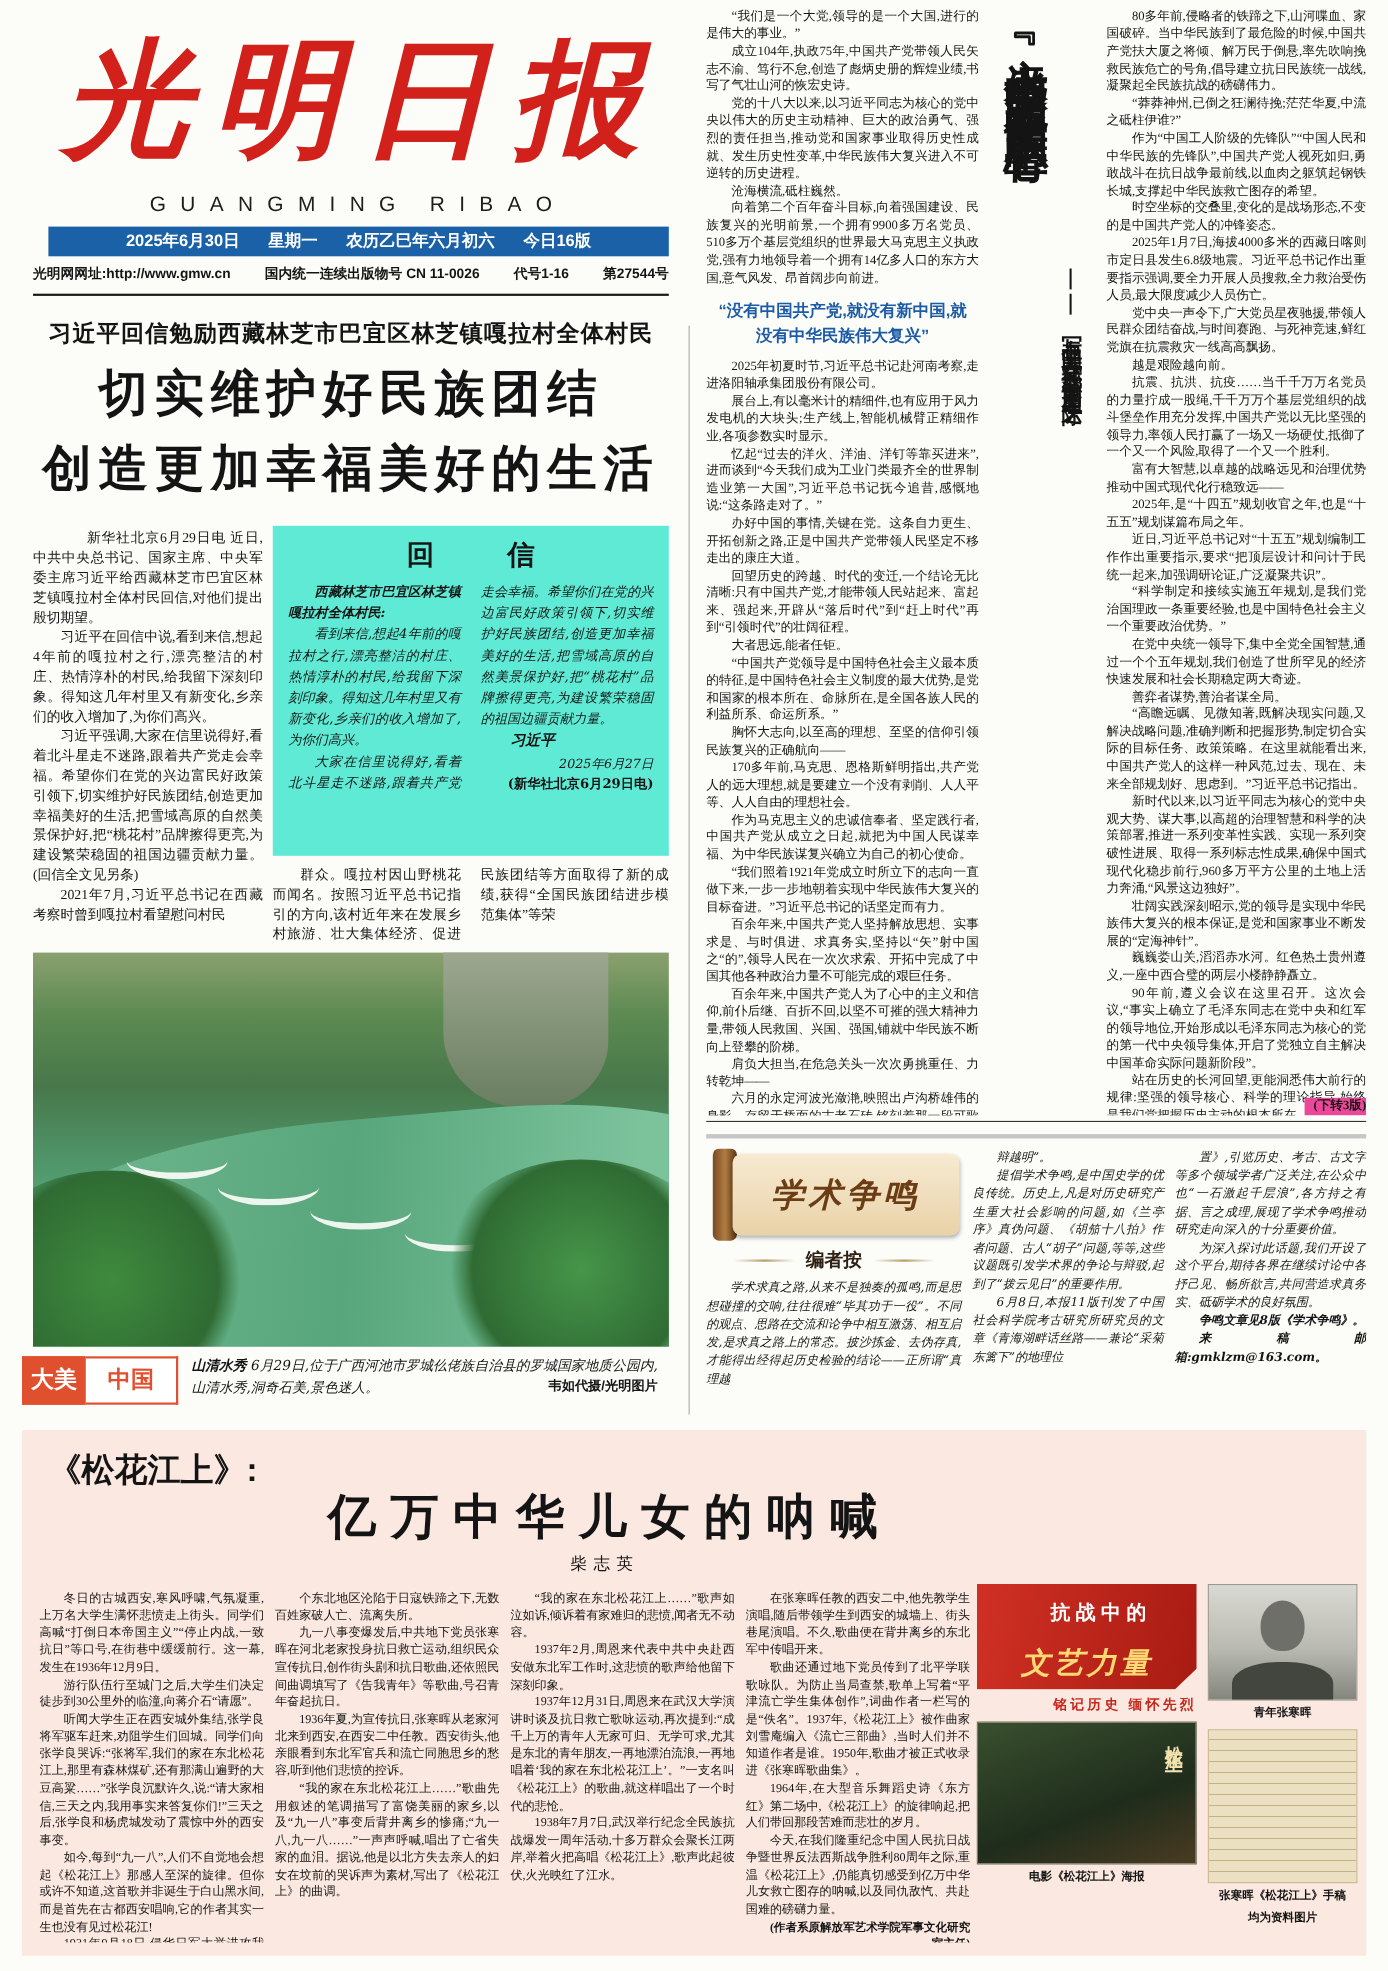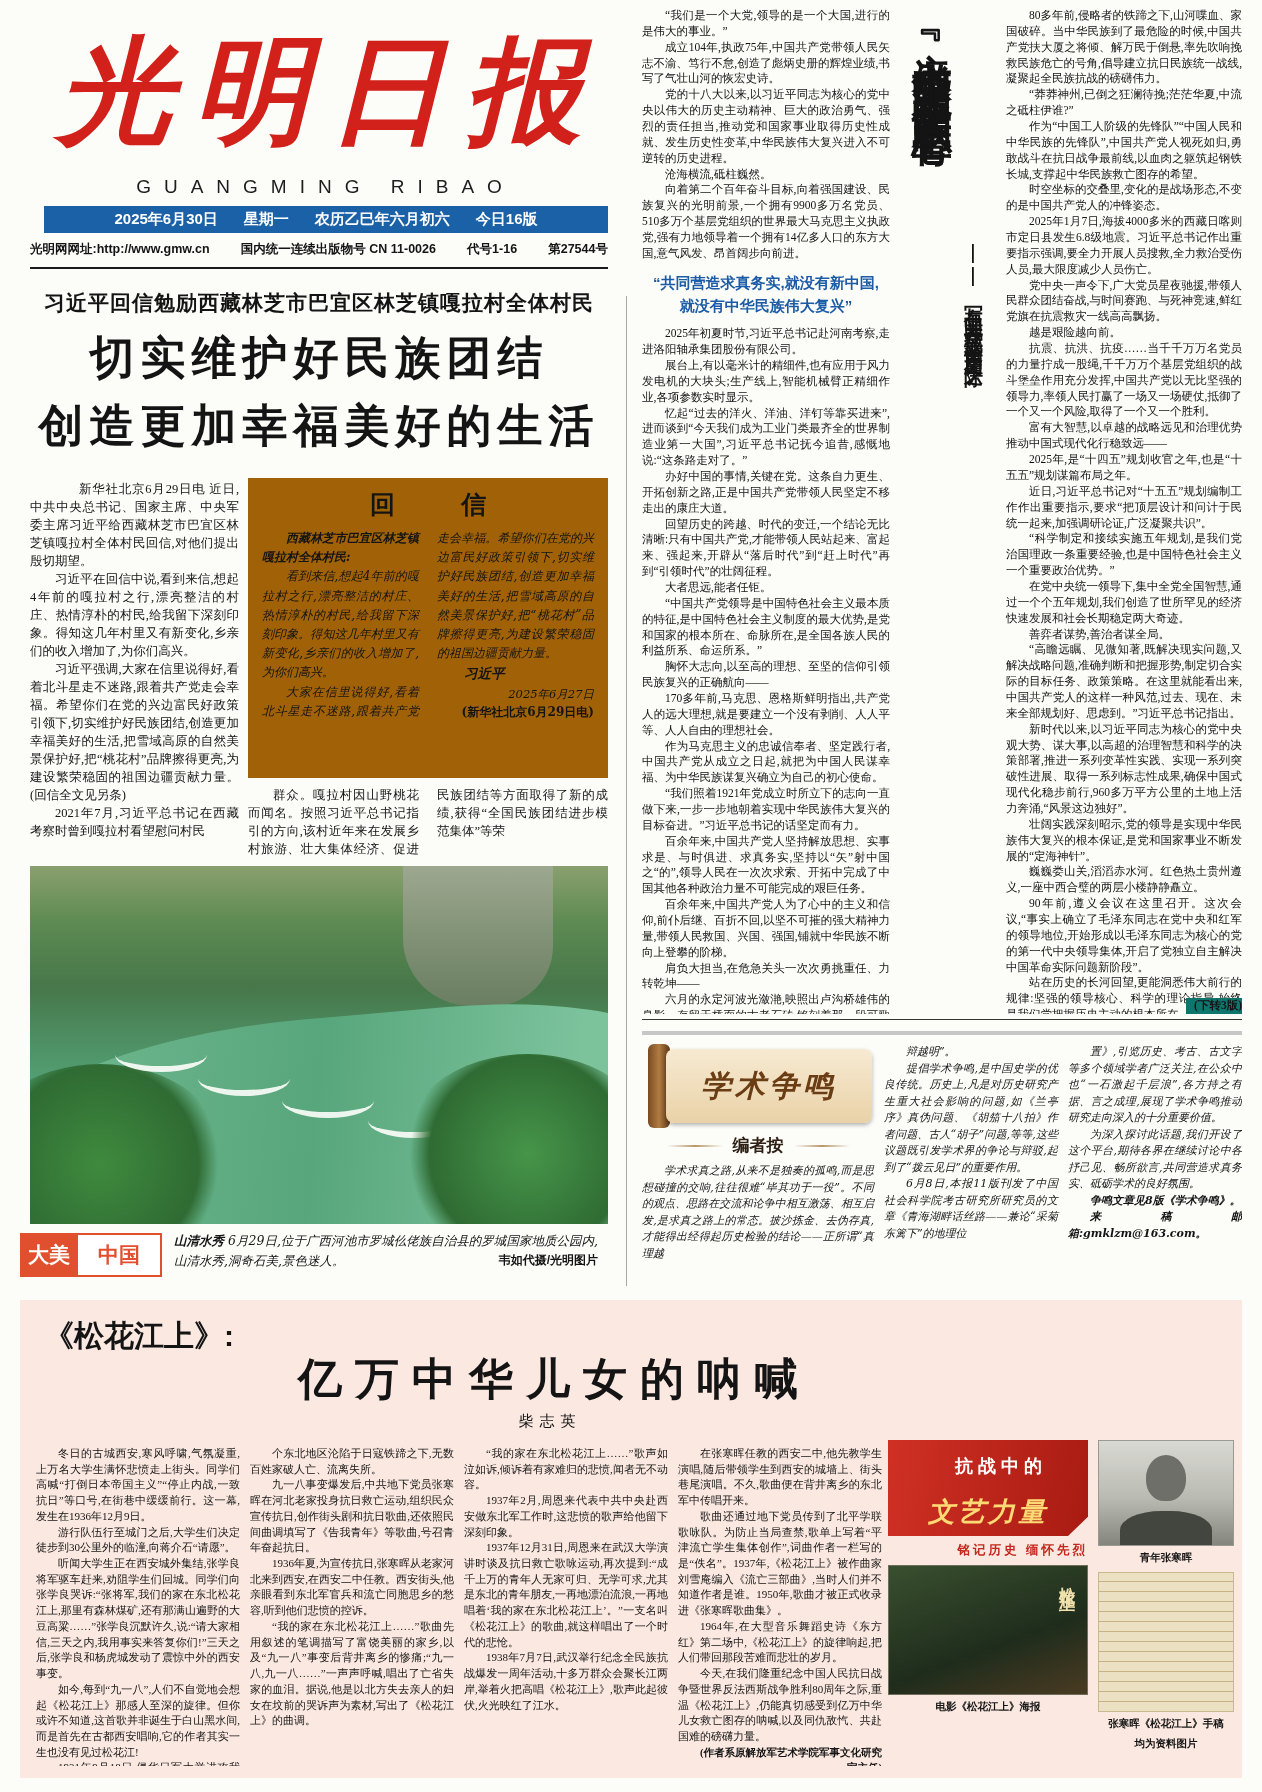--- a/index.html
+++ b/index.html
@@ -23,21 +23,21 @@
 
   
   .kicker { position:absolute; left:30px; top:289px; width:578px; text-align:center;
     font:bold 21px "Liberation Sans",sans-serif; letter-spacing:1px; }
   .headline { position:absolute; left:30px; top:324px; width:578px; text-align:center;
     font:bold 45px/1.5 "Liberation Sans",sans-serif; letter-spacing:6px; }
   .colA { position:absolute; left:30px; top:480px; width:209px; height:380px;
     font-size:12.5px; line-height:1.44; text-align:justify; overflow:hidden; }
 
   .letterbox { position:absolute; left:248px; top:478px; width:360px; height:300px;
-    background:#a16207; padding:10px 14px; box-sizing:border-box; }
+    background:#5eead4; padding:10px 14px; box-sizing:border-box; }
   .letter-title { margin:0 0 8px; text-align:center; font-size:25px; letter-spacing:30px; text-indent:30px; font-weight:bold; }
   .lettercols { columns:2; column-gap:18px; font:italic 12px/1.6 "DejaVu Serif",serif; text-align:justify; }
   .salutation { text-indent:0; font-weight:bold; }
   .sig   { text-align:left; font-weight:bold; font-size:13.5px; margin-top:10px; text-indent:0; }
   .sigdate { text-align:right; font-size:11.5px; margin-top:2px; text-indent:0; }
   .sigsource { text-align:right; font-weight:bold; font-style:normal; font-size:12px; margin-top:2px; text-indent:0; }
   .belowbox { position:absolute; left:248px; top:786px; width:360px; height:74px; columns:2; column-gap:18px;
     font-size:12.5px; line-height:1.44; text-align:justify; overflow:hidden; }
 
   
@@ -67,21 +67,21 @@
 
   
   .article { position:absolute; left:642px; top:8px; width:600px; height:1006px; display:flex; overflow:hidden; }
   .art-col { font-size:11.5px; line-height:1.38; text-align:justify; }
   .art-col1 { width:248px; }
   .vhead { width:116px; display:flex; justify-content:center; padding-top:8px; box-sizing:border-box; }
   .vtitle { writing-mode:vertical-rl; font:bold 40px/1 "Liberation Sans",sans-serif; letter-spacing:5px; }
   .vsub { writing-mode:vertical-rl; font:bold 19px/1 "Liberation Sans",sans-serif; letter-spacing:4px; margin-top:228px; margin-left:12px; }
   .art-col2 { width:236px; position:relative; }
   .subhead { color:#1c5ba6; font:bold 15px/1.55 "Liberation Sans",sans-serif; text-align:center; margin:9px 4px; text-indent:0; }
-  .continued { position:absolute; right:0; bottom:0; font-weight:bold; background:#0f766e; padding-left:8px; }
+  .continued { position:absolute; right:0; bottom:0; font-weight:bold; background:#ec4899; padding-left:8px; }
   .art-rule1 { position:absolute; left:642px; top:1019px; width:600px; border-top:1.5px solid #333; }
   .art-rule2 { position:absolute; left:642px; top:1031px; width:600px; border-top:4px solid #c6c6c6; }
 
   
   .xueshu { position:absolute; left:642px; top:1044px; width:600px; height:244px; display:flex; gap:10px; overflow:hidden; }
   .xs-col { font:italic 11px/1.5 "DejaVu Serif",serif; text-align:justify; }
   .xs-left { width:232px; } .xs-mid { width:174px; } .xs-right { width:174px; }
   .logo { position:relative; height:86px; margin-bottom:4px; }
   .scrollroll { position:absolute; left:6px; top:0; width:22px; height:84px; border-radius:6px;
     background:linear-gradient(90deg,#7a4a22,#b07c42,#5d3716); }
@@ -202,21 +202,21 @@
 
   <div class="article">
     <div class="art-col art-col1">
       <div>
           <p class="para">“我们是一个大党,领导的是一个大国,进行的是伟大的事业。”</p>
           <p class="para">成立104年,执政75年,中国共产党带领人民矢志不渝、笃行不怠,创造了彪炳史册的辉煌业绩,书写了气壮山河的恢宏史诗。</p>
           <p class="para">党的十八大以来,以习近平同志为核心的党中央以伟大的历史主动精神、巨大的政治勇气、强烈的责任担当,推动党和国家事业取得历史性成就、发生历史性变革,中华民族伟大复兴进入不可逆转的历史进程。</p>
           <p class="para">沧海横流,砥柱巍然。</p>
           <p class="para">向着第二个百年奋斗目标,向着强国建设、民族复兴的光明前景,一个拥有9900多万名党员、510多万个基层党组织的世界最大马克思主义执政党,强有力地领导着一个拥有14亿多人口的东方大国,意气风发、昂首阔步向前进。</p>
         </div>
-      <div class="subhead">“共同营造求真务实,就没有新中国,就没有中华民族伟大复兴”</div>
+      <div class="subhead">“没有中国共产党,就没有新中国,就没有中华民族伟大复兴”</div>
       <div>
           <p class="para">2025年初夏时节,习近平总书记赴河南考察,走进洛阳轴承集团股份有限公司。</p>
           <p class="para">展台上,有以毫米计的精细件,也有应用于风力发电机的大块头;生产线上,智能机械臂正精细作业,各项参数实时显示。</p>
           <p class="para">忆起“过去的洋火、洋油、洋钉等靠买进来”,进而谈到“今天我们成为工业门类最齐全的世界制造业第一大国”,习近平总书记抚今追昔,感慨地说:“这条路走对了。”</p>
           <p class="para">办好中国的事情,关键在党。这条自力更生、开拓创新之路,正是中国共产党带领人民坚定不移走出的康庄大道。</p>
           <p class="para">回望历史的跨越、时代的变迁,一个结论无比清晰:只有中国共产党,才能带领人民站起来、富起来、强起来,开辟从“落后时代”到“赶上时代”再到“引领时代”的壮阔征程。</p>
           <p class="para">大者思远,能者任钜。</p>
           <p class="para">“中国共产党领导是中国特色社会主义最本质的特征,是中国特色社会主义制度的最大优势,是党和国家的根本所在、命脉所在,是全国各族人民的利益所系、命运所系。”</p>
           <p class="para">胸怀大志向,以至高的理想、至坚的信仰引领民族复兴的正确航向——</p>
           <p class="para">170多年前,马克思、恩格斯鲜明指出,共产党人的远大理想,就是要建立一个没有剥削、人人平等、人人自由的理想社会。</p>

